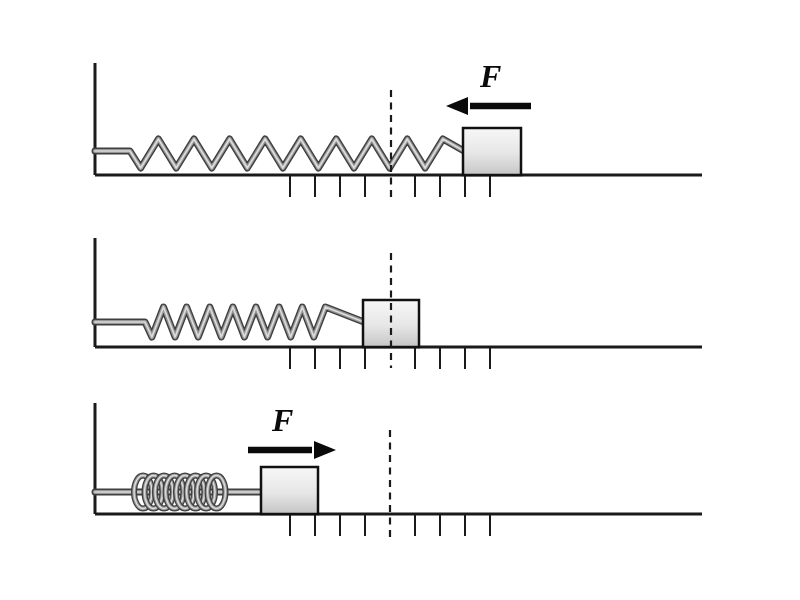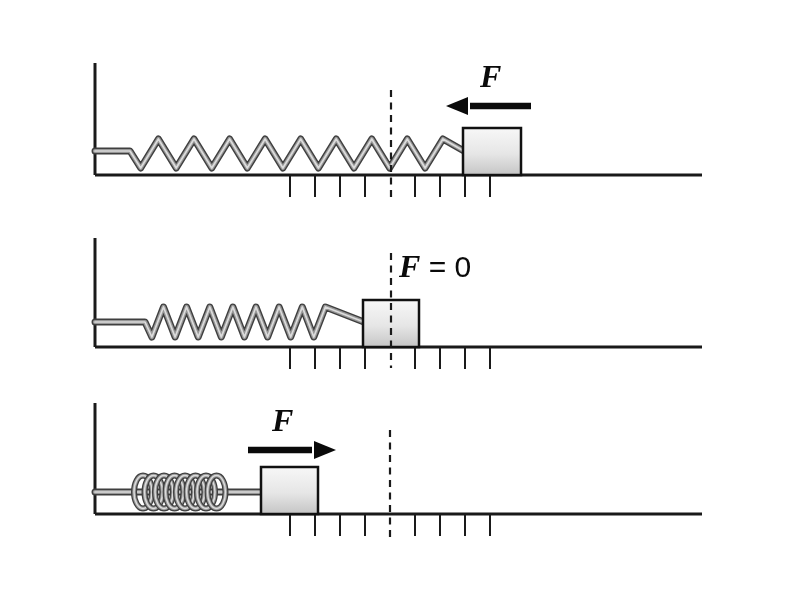--- a/index.html
+++ b/index.html
@@ -112,16 +112,15 @@
         <ellipse cx="216.5" cy="492" rx="9" ry="16.5" fill="none" stroke="#dcdcdc" stroke-width="1.4"></ellipse>
         <rect x="261" y="467" width="57" height="47" fill="url(#blockGrad)" stroke="#111111" stroke-width="2.5"></rect>
         <line x1="248" y1="450" x2="312" y2="450" stroke="#0a0a0a" stroke-width="6.5"></line>
         <polygon points="336,450 314,441 314,459" fill="#0a0a0a"></polygon>
         <line x1="390" y1="430" x2="390" y2="538" stroke="#1a1a1a" stroke-width="2.2" stroke-dasharray="7 5.5"></line>
       </g>
     </svg>
 
   <div class="flabel" id="force-label-0" style="left: 480px; top: 60px;"><span class="fsym">F</span><span class="fsuffix"></span></div>
 
-  <div class="flabel" id="force-label-1" style="left: 399px; top: 250px;"><span class="fsym">F</span><span class="fsuffix"> = 0</span></div>
 
   <div class="flabel" id="force-label-2" style="left: 272px; top: 404px;"><span class="fsym">F</span><span class="fsuffix"></span></div>
 </div>
 
 </body></html>

